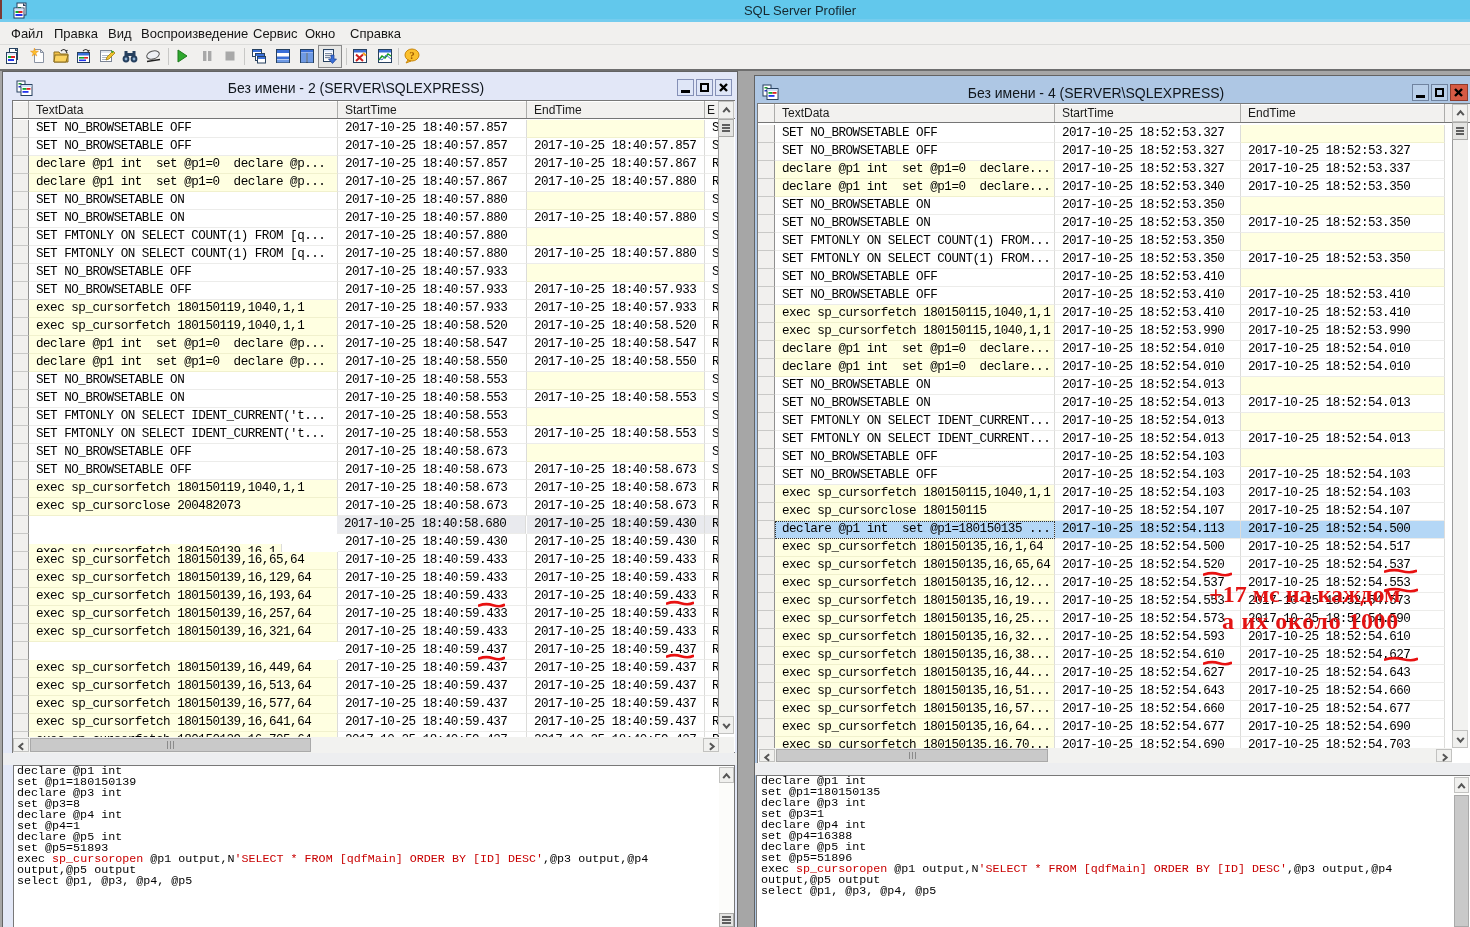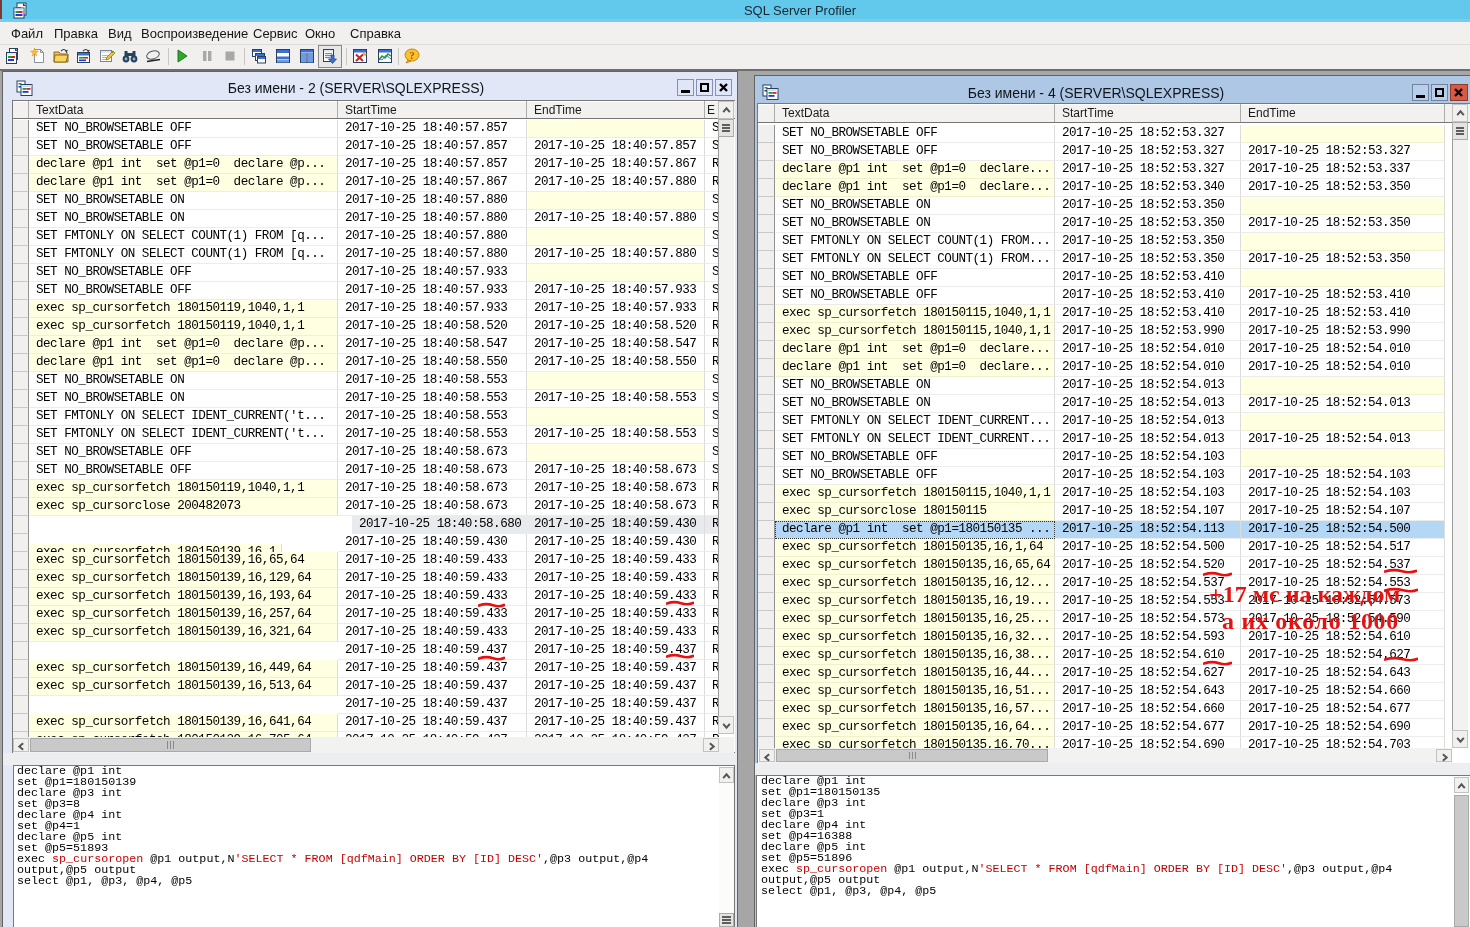--- a/index.html
+++ b/index.html
@@ -301,21 +301,21 @@
 <div class="a cell yl" style="left:16px;top:360px;width:309px">exec sp_cursorfetch 180150119,1040,1,1</div>
 <div class="a cell" style="left:325px;top:360px;width:189px">2017-10-25 18:40:58.673</div>
 <div class="a cell" style="left:514px;top:360px;width:178px">2017-10-25 18:40:58.673</div>
 <div class="a cell" style="left:692px;top:360px;width:14px;border-right:none">R</div>
 <div class="a rh" style="left:0px;top:378px;width:16px"></div>
 <div class="a cell yl" style="left:16px;top:378px;width:309px">exec sp_cursorclose 200482073</div>
 <div class="a cell" style="left:325px;top:378px;width:189px">2017-10-25 18:40:58.673</div>
 <div class="a cell" style="left:514px;top:378px;width:178px">2017-10-25 18:40:58.673</div>
 <div class="a cell" style="left:692px;top:378px;width:14px;border-right:none">R</div>
 <div class="a rh" style="left:0px;top:396px;width:16px"></div>
-<div class="a cell selL" style="left:339px;top:396px;width:189px">2017-10-25 18:40:58.680</div>
+<div class="a cell selL" style="left:324px;top:396px;width:189px">2017-10-25 18:40:58.680</div>
 <div class="a cell selL" style="left:514px;top:396px;width:178px">2017-10-25 18:40:59.430</div>
 <div class="a cell selL" style="left:692px;top:396px;width:14px;border-right:none">R</div>
 <div class="a rh" style="left:0px;top:414px;width:16px"></div>
 <div class="a cell yl" style="left:16px;top:424px;width:253px">exec sp_cursorfetch 180150139,16,1,64</div>
 <div class="a cell" style="left:325px;top:414px;width:189px">2017-10-25 18:40:59.430</div>
 <div class="a cell" style="left:514px;top:414px;width:178px">2017-10-25 18:40:59.430</div>
 <div class="a cell" style="left:692px;top:414px;width:14px;border-right:none">R</div>
 <div class="a rh" style="left:0px;top:432px;width:16px"></div>
 <div class="a cell yl" style="left:16px;top:432px;width:309px">exec sp_cursorfetch 180150139,16,65,64</div>
 <div class="a cell" style="left:325px;top:432px;width:189px">2017-10-25 18:40:59.433</div>
@@ -349,20 +349,21 @@
 <div class="a cell yl" style="left:16px;top:540px;width:309px">exec sp_cursorfetch 180150139,16,449,64</div>
 <div class="a cell" style="left:325px;top:540px;width:189px">2017-10-25 18:40:59.437</div>
 <div class="a cell" style="left:514px;top:540px;width:178px">2017-10-25 18:40:59.437</div>
 <div class="a cell" style="left:692px;top:540px;width:14px;border-right:none">R</div>
 <div class="a rh" style="left:0px;top:558px;width:16px"></div>
 <div class="a cell yl" style="left:16px;top:558px;width:309px">exec sp_cursorfetch 180150139,16,513,64</div>
 <div class="a cell" style="left:325px;top:558px;width:189px">2017-10-25 18:40:59.437</div>
 <div class="a cell" style="left:514px;top:558px;width:178px">2017-10-25 18:40:59.437</div>
 <div class="a cell" style="left:692px;top:558px;width:14px;border-right:none">R</div>
 <div class="a rh" style="left:0px;top:576px;width:16px"></div>
+<div class="a cell yl" style="left:16px;top:576px;width:309px">exec sp_cursorfetch 180150139,16,577,64</div>
 <div class="a cell" style="left:325px;top:576px;width:189px">2017-10-25 18:40:59.437</div>
 <div class="a cell" style="left:514px;top:576px;width:178px">2017-10-25 18:40:59.437</div>
 <div class="a cell" style="left:692px;top:576px;width:14px;border-right:none">R</div>
 <div class="a rh" style="left:0px;top:594px;width:16px"></div>
 <div class="a cell yl" style="left:16px;top:594px;width:309px">exec sp_cursorfetch 180150139,16,641,64</div>
 <div class="a cell" style="left:325px;top:594px;width:189px">2017-10-25 18:40:59.437</div>
 <div class="a cell" style="left:514px;top:594px;width:178px">2017-10-25 18:40:59.437</div>
 <div class="a cell" style="left:692px;top:594px;width:14px;border-right:none">R</div>
 <div class="a rh" style="left:0px;top:612px;width:16px"></div>
 <div class="a cell yl" style="left:16px;top:612px;width:309px">exec sp_cursorfetch 180150139,16,705,64</div>

